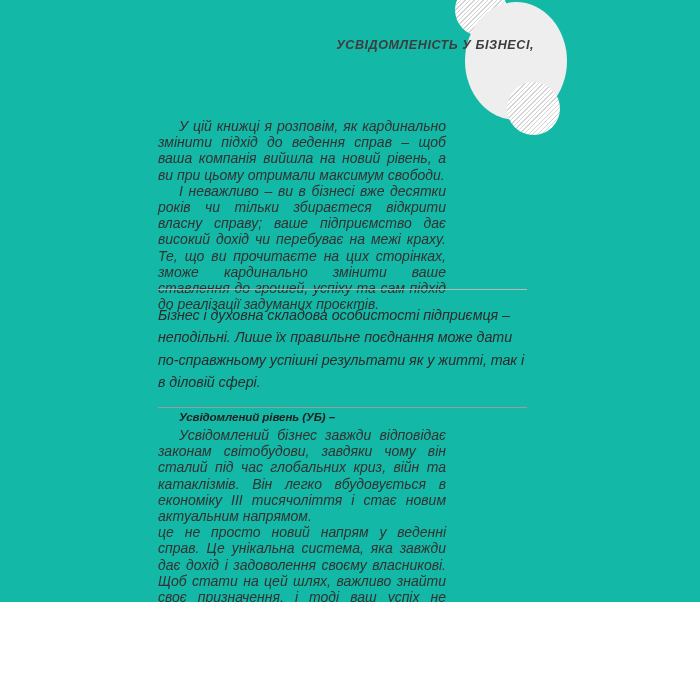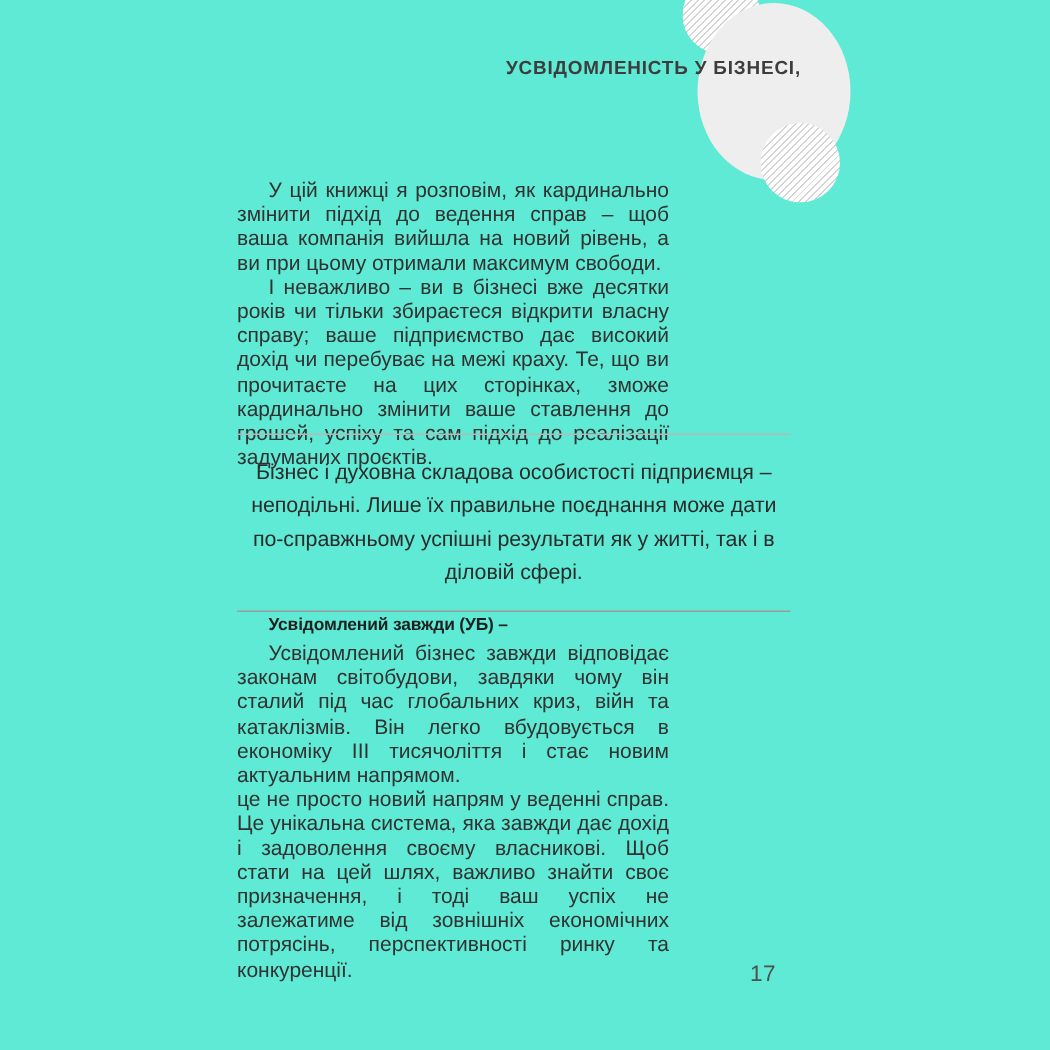--- a/index.html
+++ b/index.html
@@ -11,23 +11,24 @@
     width: 700px;
     height: 700px;
     background: #ffffff;
     font-family: "Liberation Sans", sans-serif;
     overflow: hidden;
   }
 
   #page {
     position: relative;
     width: 700px;
-    height: 700px;
-    background: #5eead4;
+    height: 602px;
+    background: #14b8a6;
     overflow: hidden;
+    font-style: italic;
   }
 
   
   .deco-layer {
     position: absolute;
     top: 0;
     left: 0;
     width: 700px;
     height: 200px;
     pointer-events: none;
@@ -125,21 +126,21 @@
     border-top: 1.1px solid #b8b8b8;
     border-bottom: 1.1px solid #9c9c9c;
     padding: 14px 0 13px 0;
     box-sizing: border-box;
   }
   .pullquote p {
     margin: 0;
     font-size: 14.3px;
     line-height: 22.4px;
     color: #2b2b2b;
-    text-align: center;
+    text-align: left;
     letter-spacing: -0.05px;
   }
 
   
   .section-block {
     position: absolute;
     left: 158px;
     top: 408px;
     width: 288px;
   }
@@ -181,20 +182,20 @@
   <div class="column">
     <p class="body">У цій книжці я розповім, як кардинально змінити підхід до ведення справ – щоб ваша компанія вийшла на новий рівень, а ви при цьому отримали максимум свободи.</p>
     <p class="body">І неважливо – ви в бізнесі вже десятки років чи тільки збираєтеся відкрити власну справу; ваше підприємство дає високий дохід чи перебуває на межі краху. Те, що ви прочитаєте на цих сторінках, зможе кардинально змінити ваше ставлення до грошей, успіху та сам підхід до реалізації задуманих проєктів.</p>
   </div>
 
   <div class="pullquote">
     <p>Бізнес і духовна складова особистості підприємця – неподільні. Лише їх правильне поєднання може дати по-справжньому успішні результати як у житті, так і в діловій сфері.</p>
   </div>
 
   <div class="section-block">
-    <p class="section-head">Усвідомлений завжди (УБ) –</p>
+    <p class="section-head">Усвідомлений рівень (УБ) –</p>
     <p class="body">Усвідомлений бізнес завжди відповідає законам світобудови, завдяки чому він сталий під час глобальних криз, війн та катаклізмів. Він легко вбудовується в економіку III тисячоліття і стає новим актуальним напрямом.</p>
     <p class="body no-indent">це не просто новий напрям у веденні справ. Це унікальна система, яка завжди дає дохід і задоволення своєму власникові. Щоб стати на цей шлях, важливо знайти своє призначення, і тоді ваш успіх не залежатиме від зовнішніх економічних потрясінь, перспективності ринку та конкуренції.</p>
   </div>
 
   <div class="folio">17</div>
 
 </div>
 
 </body></html>

